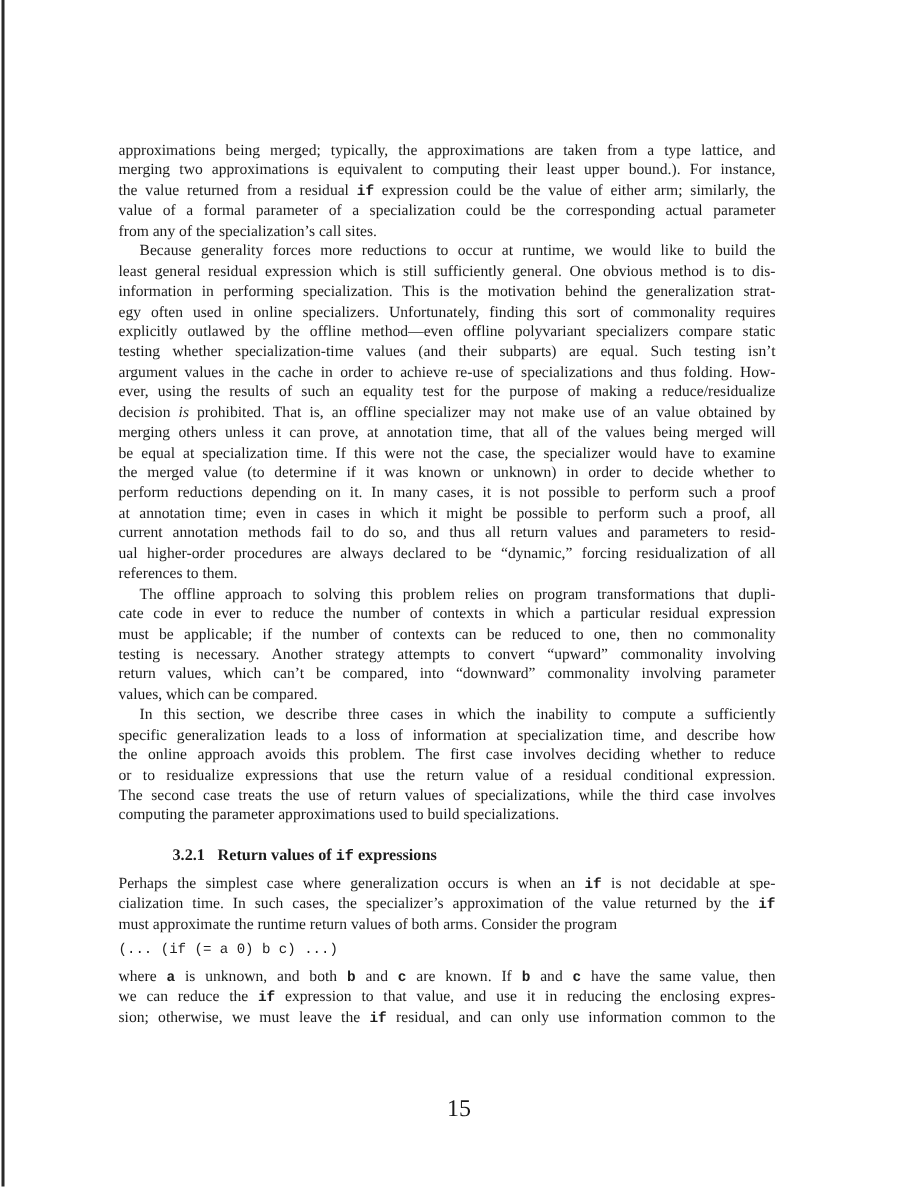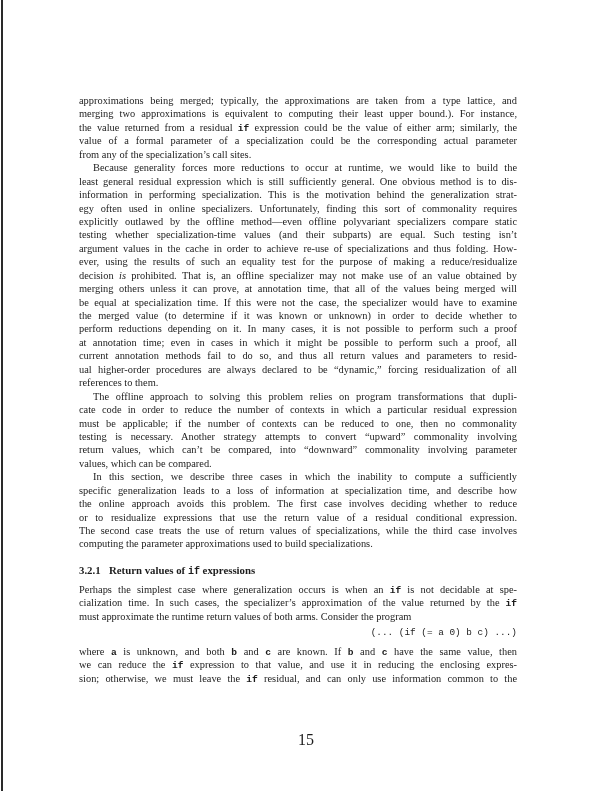--- a/index.html
+++ b/index.html
@@ -18,26 +18,26 @@
     white-space: nowrap; text-align: justify; text-align-last: justify;
   }
   .line.last { text-align-last: left; }
   .line.indent { padding-left: 14px; }
   .tt { font-family: "Liberation Mono", "DejaVu Sans Mono", monospace; font-size: 9.6px; font-weight: bold; }
   .em { font-style: italic; }
   .heading {
     margin-top: 12px; margin-bottom: 6px; height: 14px; line-height: 14px;
     font-weight: bold; font-size: 10.8px; white-space: nowrap;
   }
-  .heading .num { display: inline-block; width: 30px; }
+  .heading .num { display: inline-block; width: 30px; margin-left: 36px; }
   .heading .tt { font-size: 10px; }
   .code {
     font-family: "Liberation Mono", "DejaVu Sans Mono", monospace;
     font-size: 9.4px; height: 13.45px; line-height: 13.45px;
-    margin-top: 3px; margin-bottom: 5px; white-space: pre; text-align: right;
+    margin-top: 3px; margin-bottom: 5px; white-space: pre;
   }
   .page-number {
     position: absolute; top: 731px; left: 0; width: 612px; text-align: center;
     font-family: "Liberation Serif", "DejaVu Serif", serif; font-size: 16px; color: #1c1c1c;
   }
 </style>
 </head>
 <body>
 
 <div class="page-edge"></div>
@@ -65,21 +65,21 @@
         <span class="line">be equal at specialization time. If this were not the case, the specializer would have to examine</span>
         <span class="line">the merged value (to determine if it was known or unknown) in order to decide whether to</span>
         <span class="line">perform reductions depending on it. In many cases, it is not possible to perform such a proof</span>
         <span class="line">at annotation time; even in cases in which it might be possible to perform such a proof, all</span>
         <span class="line">current annotation methods fail to do so, and thus all return values and parameters to resid-</span>
         <span class="line">ual higher-order procedures are always declared to be “dynamic,” forcing residualization of all</span>
         <span class="line last">references to them.</span>
       </div>
       <div>
         <span class="line indent">The offline approach to solving this problem relies on program transformations that dupli-</span>
-        <span class="line">cate code in order to reduce the number of contexts in which a particular residual expression</span>
+        <span class="line">cate code in ever to reduce the number of contexts in which a particular residual expression</span>
         <span class="line">must be applicable; if the number of contexts can be reduced to one, then no commonality</span>
         <span class="line">testing is necessary. Another strategy attempts to convert “upward” commonality involving</span>
         <span class="line">return values, which can’t be compared, into “downward” commonality involving parameter</span>
         <span class="line last">values, which can be compared.</span>
       </div>
       <div>
         <span class="line indent">In this section, we describe three cases in which the inability to compute a sufficiently</span>
         <span class="line">specific generalization leads to a loss of information at specialization time, and describe how</span>
         <span class="line">the online approach avoids this problem. The first case involves deciding whether to reduce</span>
         <span class="line">or to residualize expressions that use the return value of a residual conditional expression.</span>

